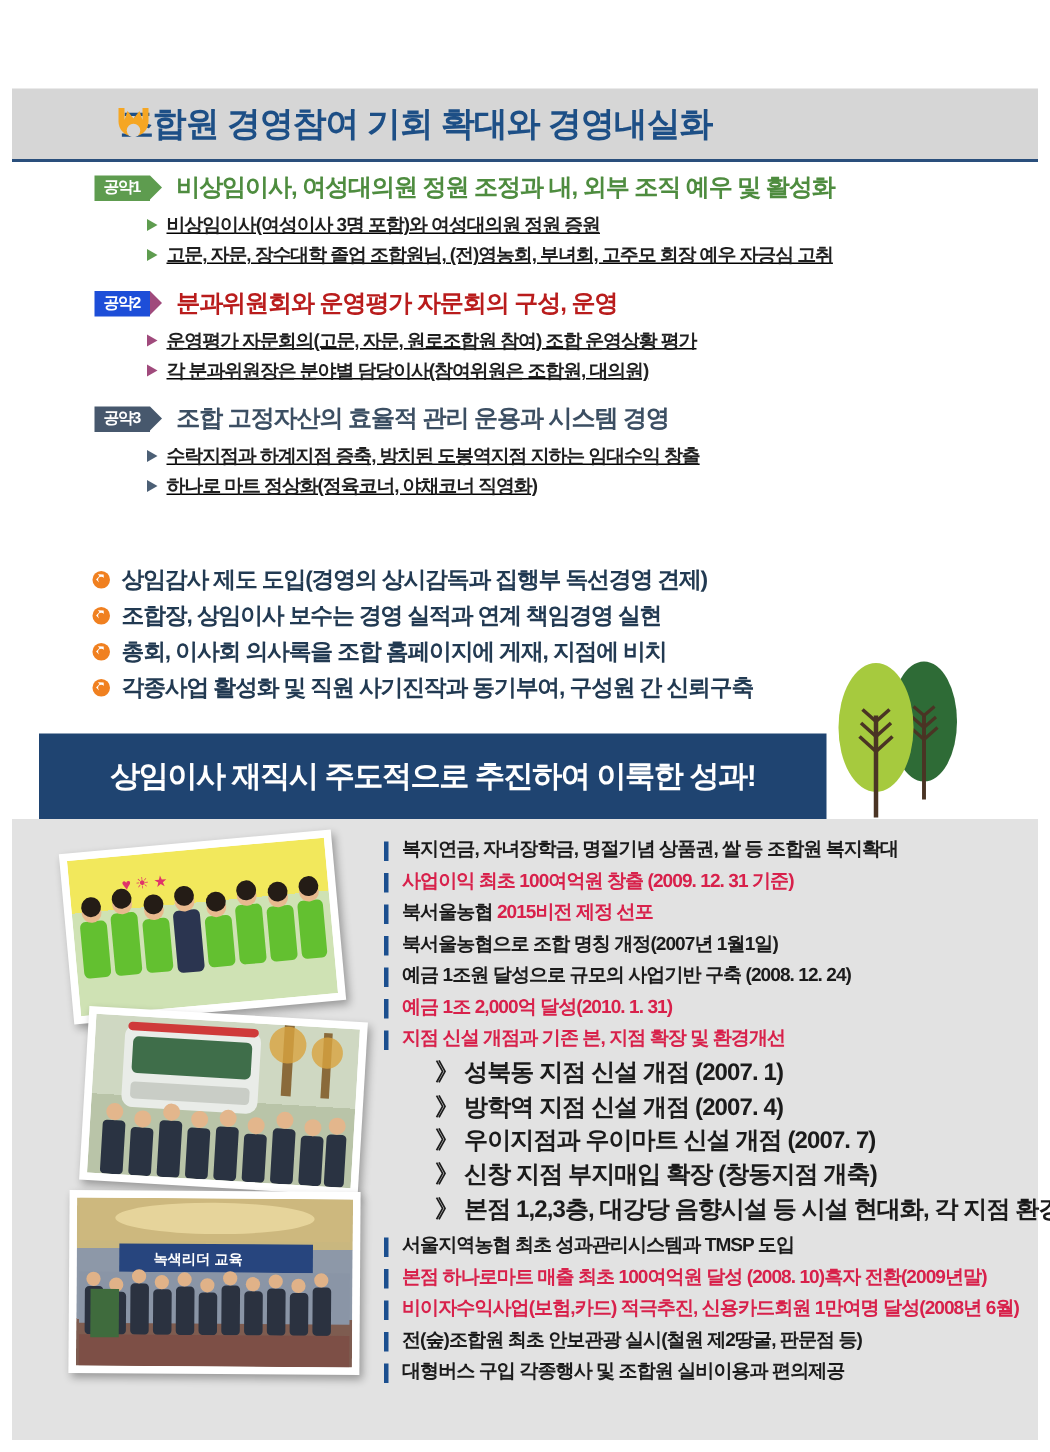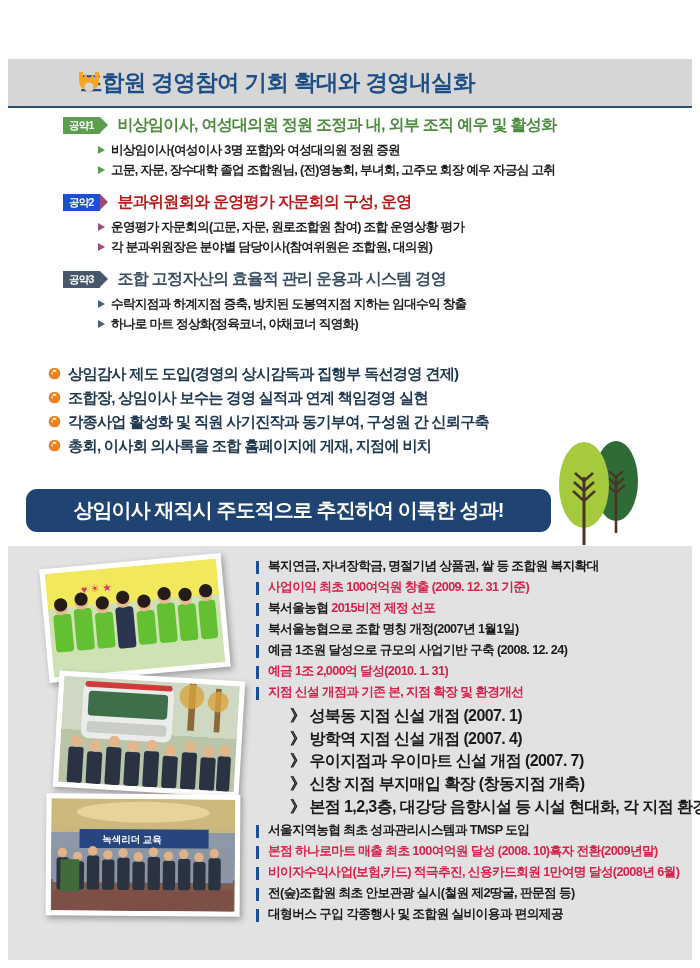--- a/index.html
+++ b/index.html
@@ -65,61 +65,61 @@
 
   .pledge-title {
     margin-left: 17px;
     font-size: 16px; font-weight: bold;
     letter-spacing: -0.7px; white-space: nowrap;
   }
   .t-g { color: #4e8c3f; }
   .t-p { color: #b91c1c; }
   .t-b { color: #3c4f63; }
 
-  .sub-list { padding-left: 98px; }
+  .sub-list { padding-left: 98px; text-decoration: underline; }
   .sub-item {
     display: flex; align-items: flex-start;
     font-size: 12.6px; font-weight: bold;
     color: #1f1f1f; letter-spacing: -0.7px;
     line-height: 1.62; white-space: nowrap;
   }
   .tri {
     display: inline-block; width: 0; height: 0;
     border-top: 4.6px solid transparent;
     border-bottom: 4.6px solid transparent;
     border-left: 7px solid #5e9c4f;
     margin-right: 6px; margin-top: 6px; flex: none;
   }
   .tri-p { border-left-color: #a04a7c; }
   .tri-b { border-left-color: #4c5f75; }
 
   
   .arrow-list {
-    position: absolute; left: 0; top: 362px; width: 700px;
-    padding-left: 48px;
+    position: absolute; left: 0; top: 375px; width: 700px;
+    padding-left: 61px;
   }
   .arrow-item {
     display: flex; align-items: flex-start;
     font-size: 15.2px; font-weight: bold;
     color: #223a52; letter-spacing: -0.75px;
     line-height: 1.58; white-space: nowrap;
   }
   .circ-arrow {
     flex: none; width: 13px; height: 13px; margin-top: 5px; margin-right: 7px;
   }
 
   
   .trees { position: absolute; left: 549px; top: 437px; width: 104px; height: 112px; }
 
   
   .banner {
     position: absolute; left: 26px; top: 489px;
-    width: 525px; height: 43px;
+    width: 525px; height: 57px;
     background: #1f4471;
-    border-radius: 11px;
+    border-radius: 0;
     display: flex; align-items: center; justify-content: center;
   }
   .banner-text {
     font-size: 20px; font-weight: bold; color: #ffffff;
     letter-spacing: -0.9px; white-space: nowrap;
   }
 
   
   .panel {
     position: absolute; left: 8px; top: 546px;
@@ -269,29 +269,29 @@
           <circle cx="10" cy="10" r="3.2" fill="#f08020"></circle>
         </svg>
       <span>조합장, 상임이사 보수는 경영 실적과 연계 책임경영 실현</span>
     </div>
     <div class="arrow-item">
       <svg class="circ-arrow" viewBox="0 0 20 20">
           <circle cx="10" cy="10" r="9" fill="#f08020"></circle>
           <path d="M6.5 6 h5 v-2.5 l4 4.5 -4 4.5 v-2.5 h-5 z" fill="#fff" transform="rotate(-45 10 10)"></path>
           <circle cx="10" cy="10" r="3.2" fill="#f08020"></circle>
         </svg>
-      <span>각종사업 활성화 및 직원 사기진작과 동기부여, 구성원 간 신뢰구축</span>
+      <span>총회, 이사회 의사록을 조합 홈페이지에 게재, 지점에 비치</span>
     </div>
     <div class="arrow-item">
       <svg class="circ-arrow" viewBox="0 0 20 20">
           <circle cx="10" cy="10" r="9" fill="#f08020"></circle>
           <path d="M6.5 6 h5 v-2.5 l4 4.5 -4 4.5 v-2.5 h-5 z" fill="#fff" transform="rotate(-45 10 10)"></path>
           <circle cx="10" cy="10" r="3.2" fill="#f08020"></circle>
         </svg>
-      <span>총회, 이사회 의사록을 조합 홈페이지에 게재, 지점에 비치</span>
+      <span>각종사업 활성화 및 직원 사기진작과 동기부여, 구성원 간 신뢰구축</span>
     </div>
   </div>
 
   <svg class="trees" viewBox="0 0 104 112">
     <ellipse cx="67" cy="44" rx="22" ry="40" fill="#2e6b36"></ellipse>
     <path d="M67 96 L67 40" stroke="#4a3424" stroke-width="2.6" fill="none"></path>
     <path d="M67 56 l-9 -8 M67 56 l9 -8 M67 48 l-8 -7 M67 48 l8 -7 M67 40 l-7 -6 M67 40 l7 -6" stroke="#4a3424" stroke-width="2.1" fill="none"></path>
     <ellipse cx="35" cy="48" rx="25" ry="43" fill="#a6ca3e"></ellipse>
     <path d="M35 108 L35 40" stroke="#4a3424" stroke-width="3" fill="none"></path>
     <path d="M35 64 l-11 -10 M35 64 l11 -10 M35 54 l-10 -9 M35 54 l10 -9 M35 44 l-9 -8 M35 44 l9 -8" stroke="#4a3424" stroke-width="2.4" fill="none"></path>

